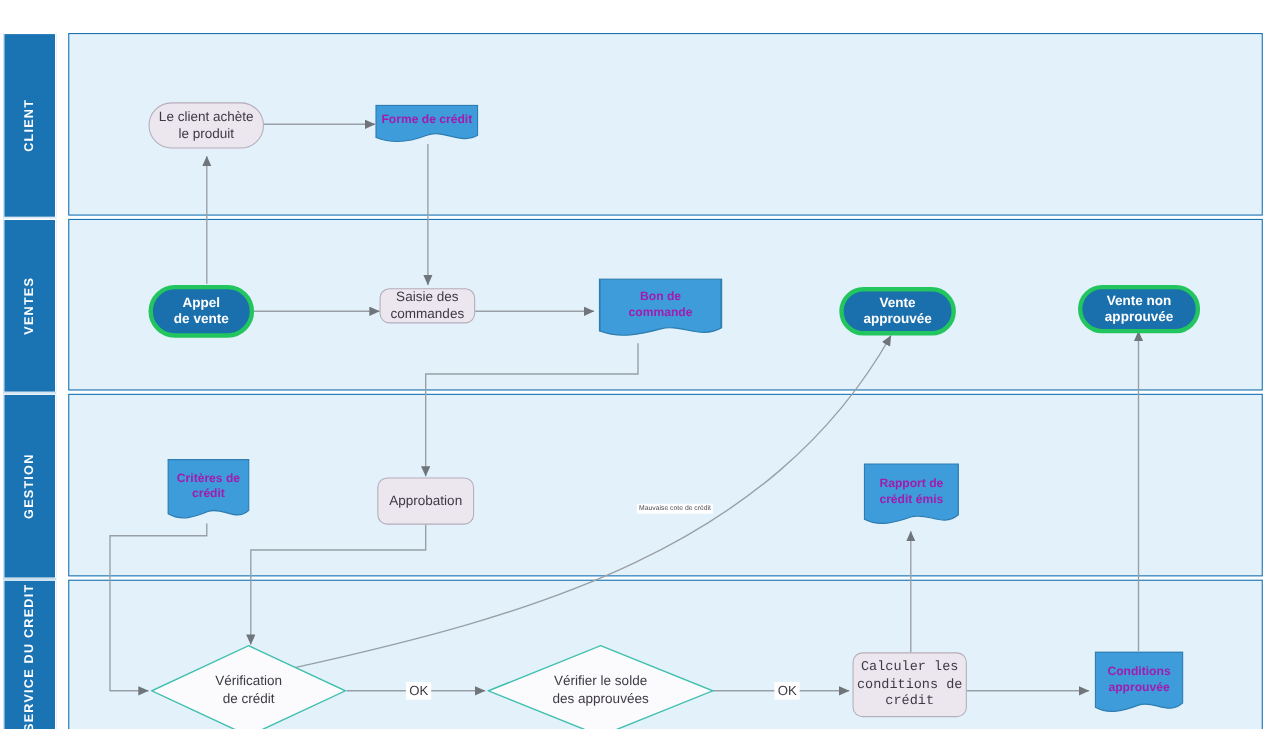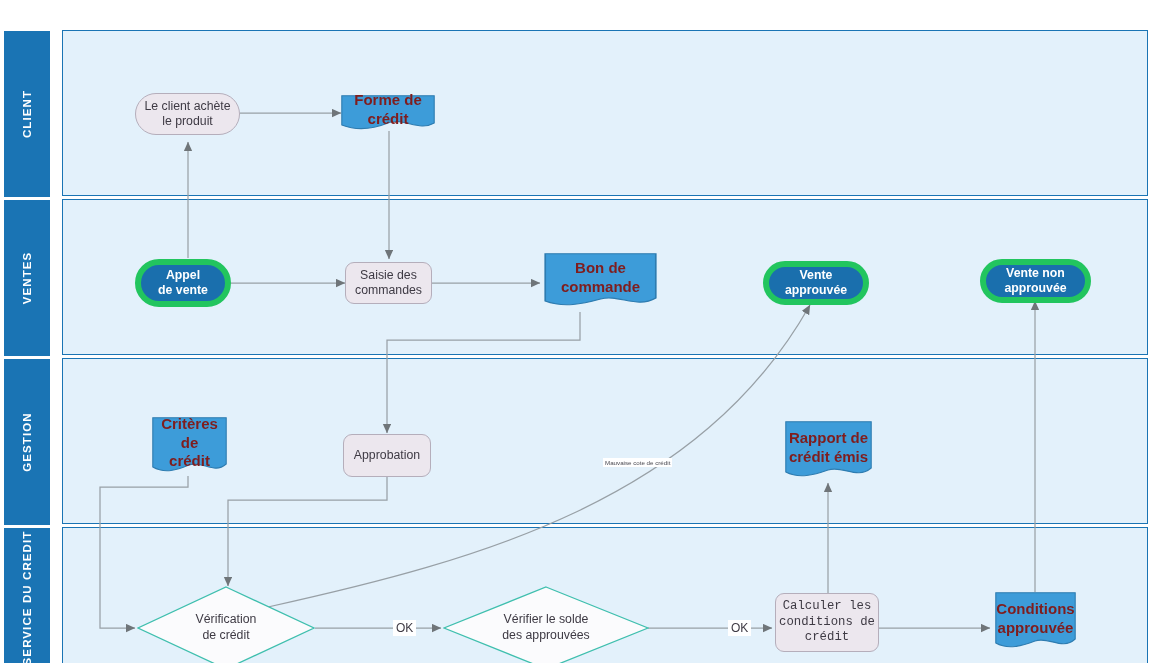--- a/index.html
+++ b/index.html
@@ -26,41 +26,41 @@
 
   
   .node{position:absolute;box-sizing:border-box;display:flex;align-items:center;
         justify-content:center;text-align:center;line-height:1.25;}
 
   .proc{
     background:#ece7ee;border:1px solid #b5aebb;border-radius:9px;
     color:#3e3a44;font-size:12.3px;
   }
   .term{
-    background:#1a6fad;border:6px solid #22c55e;border-radius:999px;
+    background:#1a6fad;border:4px solid #22c55e;border-radius:999px;
     color:#ffffff;font-size:12.3px;font-weight:bold;
   }
   .doc-wrap{position:absolute;}
   .doc-wrap svg{position:absolute;inset:0;width:100%;height:100%;}
   .doc-label{
     position:absolute;inset:0;display:flex;align-items:center;justify-content:center;
-    text-align:center;color:#7f1d1d;font-size:15px;font-weight:bold;line-height:1.25;
+    text-align:center;color:#a21caf;font-size:11px;font-weight:bold;line-height:1.25;
     padding-bottom:9px;box-sizing:border-box;
   }
   .dec-wrap{position:absolute;}
   .dec-wrap svg{position:absolute;inset:0;width:100%;height:100%;}
   .dec-label{
     position:absolute;inset:0;display:flex;align-items:center;justify-content:center;
     text-align:center;color:#3e3a44;font-size:12.3px;line-height:1.3;
   }
 
   
   .edge-label{
     position:absolute;background:#ffffff;color:#3e3a44;font-size:12px;
-    padding:1px 3px;white-space:nowrap;margin-left:24px;
+    padding:1px 3px;white-space:nowrap;
   }
   .edge-label.small{font-size:6.2px;color:#4a4a52;padding:1px 2px;}
 
   #wires{position:absolute;left:0;top:0;width:1170px;height:663px;pointer-events:none;}
 </style>
 </head>
 <body>
 
 <div id="stage">
 
@@ -134,21 +134,21 @@
     <div class="doc-label">Forme de crédit</div>
   </div>
 
   <div class="node term" style="left:135px;top:259px;width:96px;height:48px;">
     <div>
       <span>Appel</span><br>
       <span>de vente</span>
     </div>
   </div>
 
-  <div class="node proc" style="left:345px;top:262px;width:87px;height:42px;">
+  <div class="node proc" style="left:345px;top:262px;width:87px;height:32px;">
     <div>
       <span>Saisie des</span><br>
       <span>commandes</span>
     </div>
   </div>
 
   <div class="doc-wrap" style="left:544px;top:253px;width:74px;height:59px;padding-left:39px;">
     <svg viewBox="0 0 74 59" preserveAspectRatio="none">
       <path d="M0.8,0.8 H73.2 V45 C61,56 49,41 37,46 C25,51 13,55 0.8,48 Z" fill="#3d9cd9" stroke="#2e7cb0" stroke-width="1.1"></path>
     </svg>

